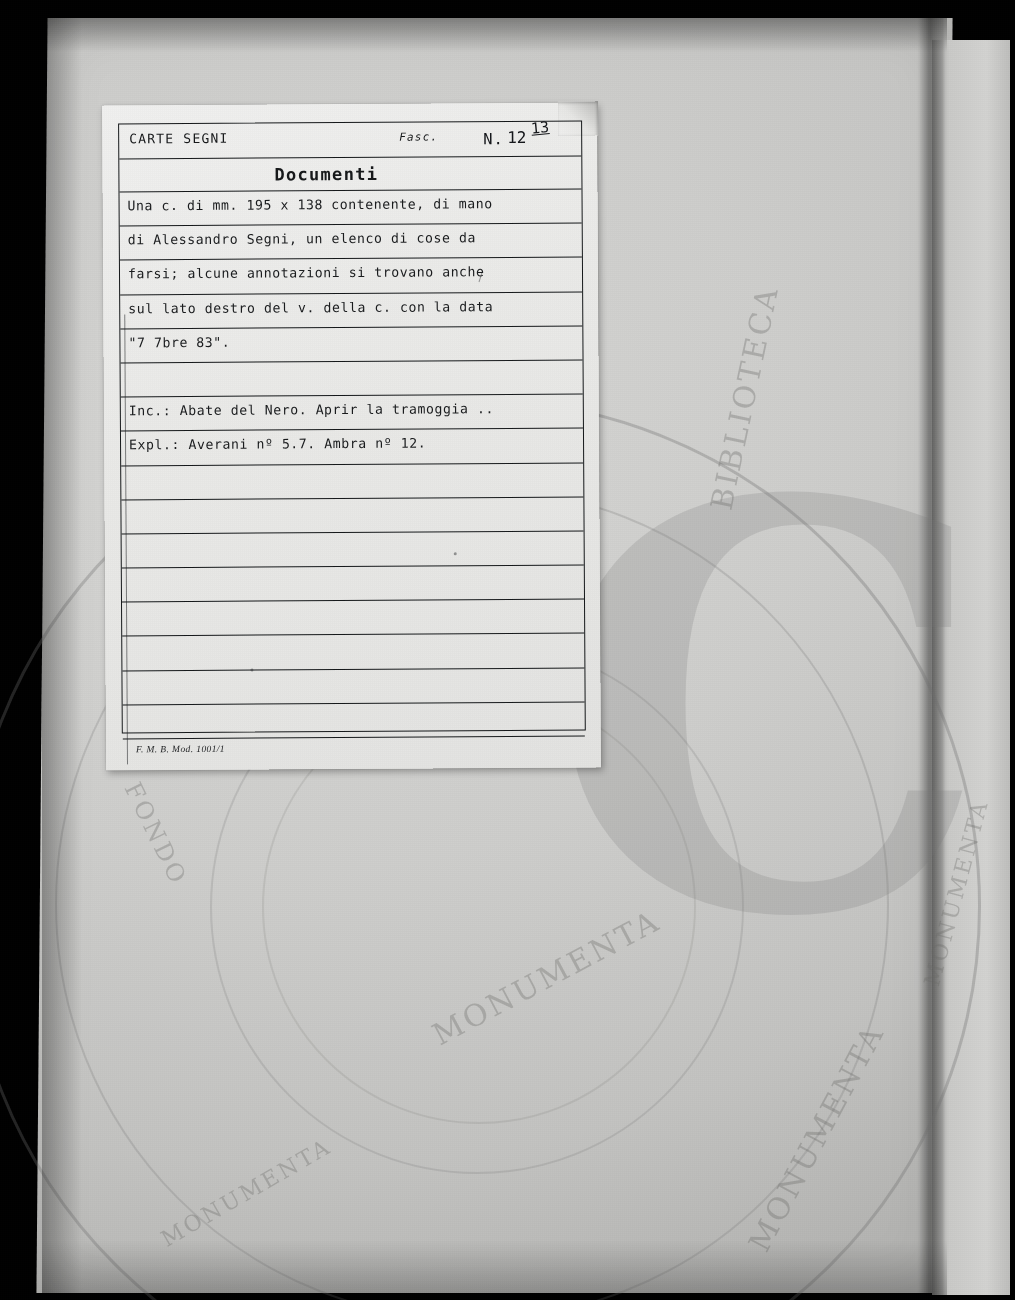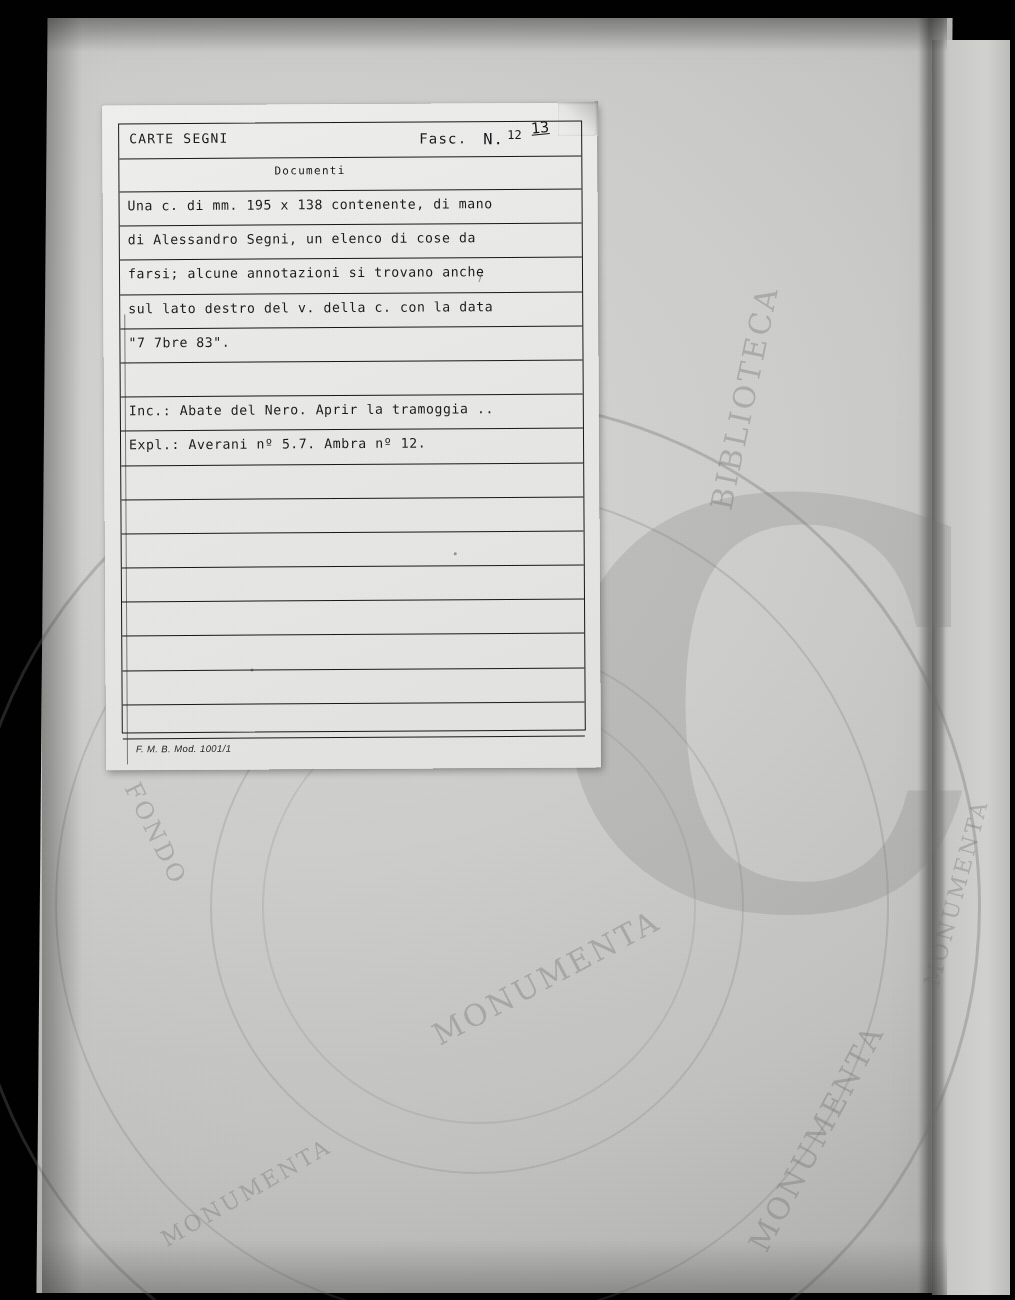--- a/index.html
+++ b/index.html
@@ -182,39 +182,40 @@
   .hdr-title {
     position: absolute;
     left: 10px;
     top: 7px;
     font-size: 13px;
     letter-spacing: 1.2px;
     color: #16181a;
   }
   .hdr-fasc {
     position: absolute;
-    left: 300px;
+    left: 280px;
     top: 8px;
-    font-size: 14px;
+    font-size: 11px;
     letter-spacing: 1.2px;
     color: #16181a;
+    font-style: italic;
   }
   .hdr-n {
     position: absolute;
     left: 364px;
     top: 8px;
     font-size: 15.5px;
     letter-spacing: 1px;
     color: #14161a;
   }
   .hdr-num {
     position: absolute;
     left: 388px;
     top: 6px;
-    font-size: 12px;
+    font-size: 16px;
     color: #14161a;
   }
   .hdr-sup {
     position: absolute;
     left: 412px;
     top: -3px;
     font-size: 15px;
     color: #14161a;
     transform: rotate(-5deg);
   }
@@ -222,23 +223,24 @@
 
   .sub-row {
     position: relative;
     height: 32px;
     border-bottom: 1.2px solid #15181a;
   }
   .sub-title {
     position: absolute;
     left: 155px;
     top: 6px;
-    font-size: 11px;
+    font-size: 17px;
     letter-spacing: 1.3px;
     color: #16181a;
+    font-weight: bold;
   }
 
   
   .rule {
     position: relative;
     height: 33.2px;
     border-bottom: 1.1px solid #15181a;
     overflow: visible;
   }
   .rule .txt {
@@ -260,21 +262,21 @@
     width: 0;
     height: 450px;
     border-left: 1px solid rgba(30,32,34,0.55);
   }
 
   
   #card-foot {
     position: absolute;
     left: 30px;
     bottom: 16px;
-    font-family: Liberation Sans, sans-serif;
+    font-family: Liberation Serif, serif;
     font-style: italic;
     font-size: 9.5px;
     letter-spacing: .4px;
     color: #222426;
   }
 
   
   .tick {
     position: absolute;
     background: rgba(40,42,44,.45);

